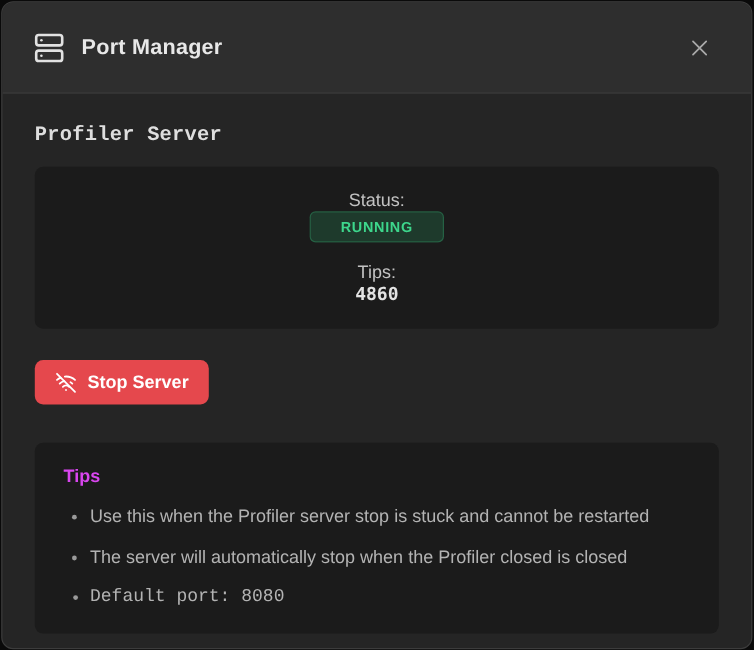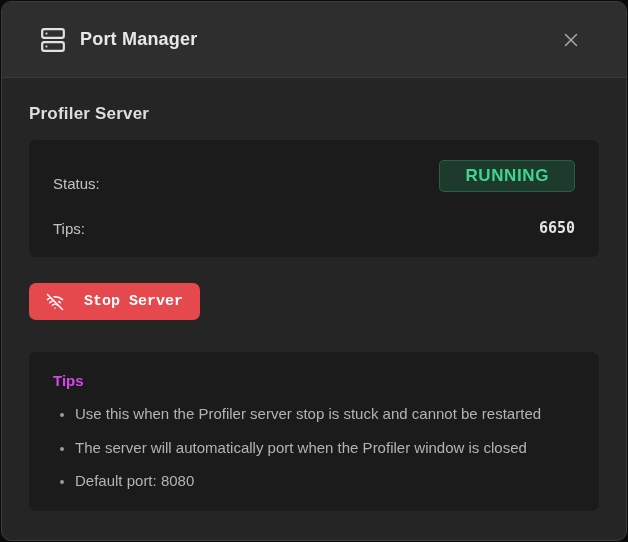--- a/index.html
+++ b/index.html
@@ -17,21 +17,21 @@
     color: #d8d8d8;
   }
 
   
   .dialog-header {
     height: 76px;
     background: #2e2e2e;
     border-bottom: 1px solid #3a3a3a;
     display: flex;
     align-items: center;
-    padding: 0 38px;
+    padding: 0 26px;
   }
   .server-icon {
     width: 26px; height: 26px;
     color: #e2e2e2;
     display: inline-flex;
     flex: none;
   }
   .server-icon svg { width: 100%; height: 100%; }
   .dialog-title {
     margin-left: 14px;
@@ -56,66 +56,68 @@
 
   
   .dialog-body { padding: 26px 27px 0 27px; }
 
   .section-heading {
     font-size: 17px;
     font-weight: bold;
     color: #dedede;
     margin-bottom: 16px;
     letter-spacing: 0.2px;
+    font-family: Liberation Mono, monospace;
   }
 
   .status-panel {
     background: #1b1b1b;
     border-radius: 7px;
     padding: 20px 24px;
     display: flex;
     flex-direction: column;
     gap: 17px;
     margin-bottom: 26px;
   }
   .status-row {
     display: flex;
-    align-items: flex-end;
+    align-items: center;
     justify-content: space-between;
     min-height: 28px;
+    flex-direction: column;
   }
   .field-label { font-size: 15px; color: #c2c2c2; }
   .status-badge {
     background: var(--status-green-bg, #1e3a2c);
     color: var(--status-green-text, #3dd68c);
     border: 1px solid rgba(61, 214, 140, 0.25);
-    font-size: 17px;
+    font-size: 12px;
     font-weight: bold;
     letter-spacing: 0.6px;
     padding: 5px 25px;
     border-radius: 5px;
   }
   .port-value {
     font-family: "DejaVu Sans Mono", "Liberation Mono", monospace;
     font-size: 15px;
     font-weight: bold;
     color: #e3e3e3;
   }
 
   .stop-server-button {
     display: inline-flex;
     align-items: center;
-    gap: 20px;
+    gap: 9px;
     background: var(--accent-red, #e5484d);
     color: #ffffff;
     border: none;
     border-radius: 7px;
     height: 37px;
     padding: 0 17px;
-    font-family: Liberation Mono, monospace;
+    font-family: Liberation Sans, sans-serif;
     font-size: 15px;
     font-weight: bold;
     cursor: pointer;
     margin-bottom: 32px;
   }
   .stop-server-button .btn-icon { width: 18px; height: 18px; display: inline-flex; }
   .stop-server-button .btn-icon svg { width: 100%; height: 100%; }
 
   .tips-panel {
     background: #1b1b1b;
@@ -128,21 +130,21 @@
     color: #d946ef;
     margin-bottom: 15px;
   }
   .tips-list {
     list-style: disc;
     padding-left: 22px;
     color: #b3b3b3;
     font-size: 15px;
   }
   .tips-list li { margin-bottom: 14px; line-height: 1.3; }
-  .tips-list li:last-child { margin-bottom: 2px; }
+  .tips-list li:last-child { margin-bottom: 2px; font-family: Liberation Mono, monospace; }
   .tips-list li::marker { color: #9a9a9a; font-size: 13px; }
 </style>
 </head>
 <body>
 
 <div class="dialog">
 
   <div class="dialog-header">
     <span class="server-icon">
       <svg viewBox="0 0 24 24" fill="none" stroke="currentColor" stroke-width="2" stroke-linecap="round" stroke-linejoin="round">
@@ -166,21 +168,21 @@
 
     <div class="section-heading">Profiler Server</div>
 
     <div class="status-panel">
       <div class="status-row">
         <span class="field-label">Status:</span>
         <span class="status-badge">RUNNING</span>
       </div>
       <div class="status-row">
         <span class="field-label">Tips:</span>
-        <span class="port-value">6650</span>
+        <span class="port-value">4860</span>
       </div>
     </div>
 
     <button class="stop-server-button">
       <span class="btn-icon">
         <svg viewBox="0 0 24 24" fill="none" stroke="currentColor" stroke-width="2" stroke-linecap="round" stroke-linejoin="round">
           <path d="M12 20h.01"></path>
           <path d="M8.5 16.429a5 5 0 0 1 7 0"></path>
           <path d="M5 12.859a10 10 0 0 1 5.17-2.69"></path>
           <path d="M19 12.859a10 10 0 0 0-2.007-1.523"></path>
@@ -189,19 +191,19 @@
           <path d="m2 2 20 20"></path>
         </svg>
       </span>
       <span>Stop Server</span>
     </button>
 
     <div class="tips-panel">
       <div class="tips-heading">Tips</div>
       <ul class="tips-list">
         <li>Use this when the Profiler server stop is stuck and cannot be restarted</li>
-        <li>The server will automatically port when the Profiler window is closed</li>
+        <li>The server will automatically stop when the Profiler closed is closed</li>
         <li>Default port: 8080</li>
       </ul>
     </div>
 
   </div>
 </div>
 
 </body></html>

